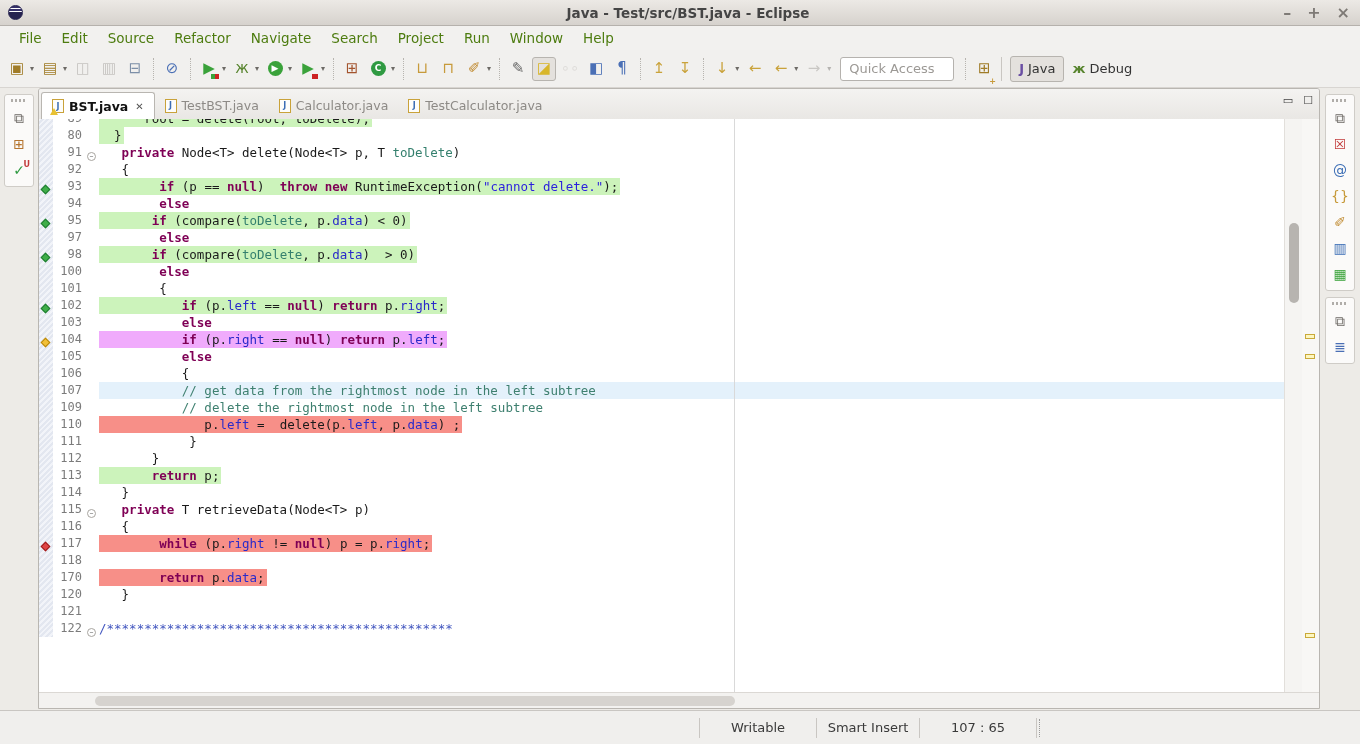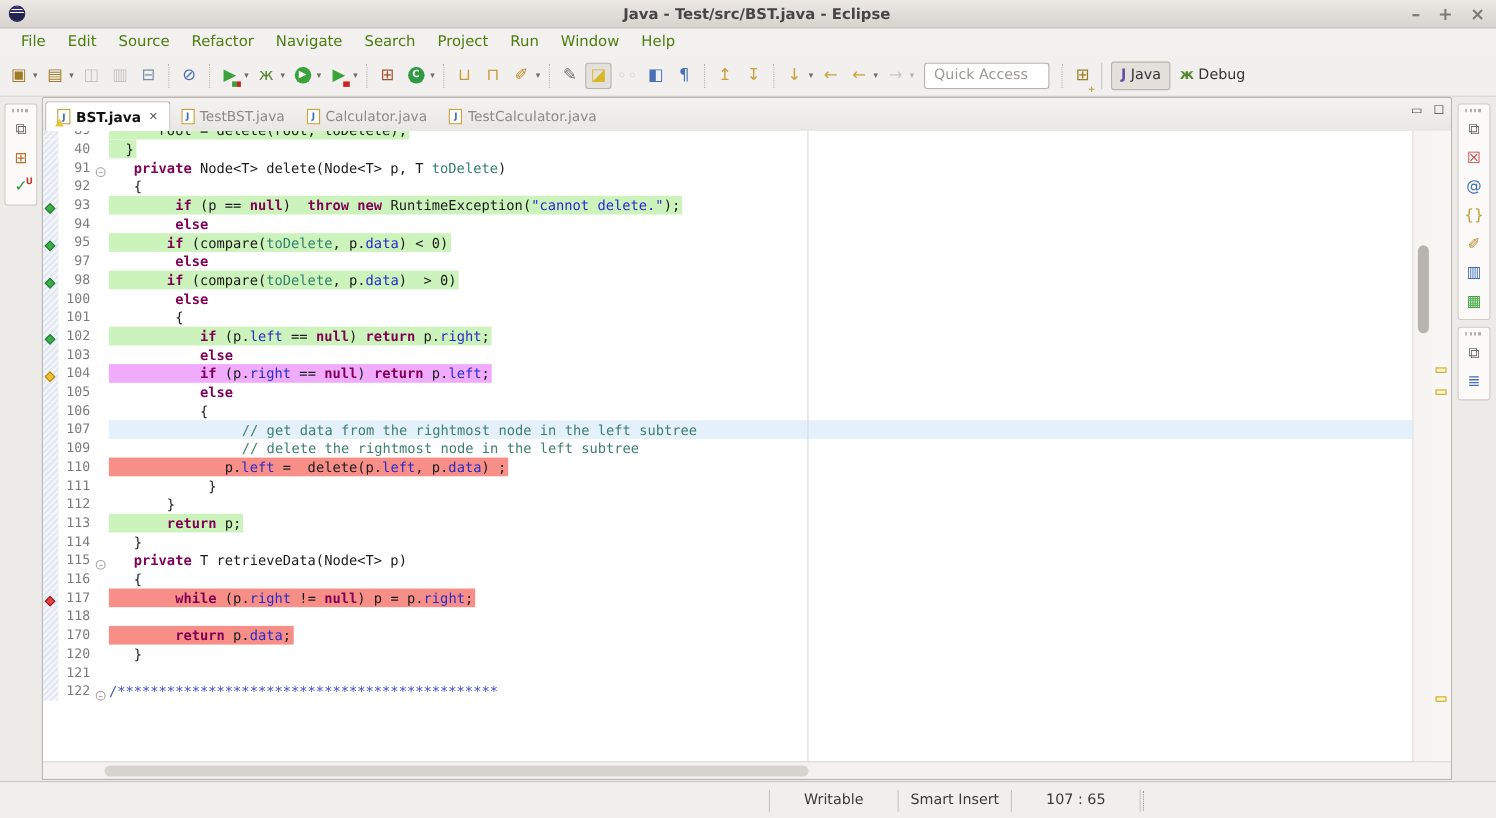--- a/index.html
+++ b/index.html
@@ -93,21 +93,21 @@
   .cc { flex:1; white-space:pre; font-family:"DejaVu Sans Mono",monospace; font-size:12.5px; line-height:17px; }
   .cl.cur .cc { background:#e4f1fb; }
   .hl { display:inline-block; padding-right:2px; }
   .cov-full { background:#ccf3bb; }
   .cov-partial { background:#f0abfc; }
   .cov-none { background:#f78f88; }
   .sg-d { color:#1a1a1a; }
   .sg-k { color:#7f0055; font-weight:bold; }
   .sg-f { color:#2a2ac9; }
   .sg-s { color:#2a1fdd; }
-  .sg-c { color:#3f8070;margin-left:38px; }
+  .sg-c { color:#3f8070; }
   .sg-j { color:#4155bf; }
   .sg-p { color:#35806e; }
   .print-margin { position:absolute; top:0; bottom:0; width:1px; background:#d9d9d9; pointer-events:none; }
 
   .scrollcol { position:absolute; right:0; top:0; bottom:0; width:35px; }
   .vtrack { position:absolute; left:0; top:0; bottom:0; width:18px; background:#f5f4f2; border-left:1px solid #e2dfdb; }
   .vthumb { position:absolute; left:4px; width:10px; border-radius:5px; background:#b7b4b0; }
   .ovr { position:absolute; right:0; top:0; bottom:0; width:17px; background:#f8f7f5; }
   .ovmark { position:absolute; left:3px; width:10px; height:5px; border:1px solid #c9a93a; background:#fdf6bf; }
 
@@ -316,21 +316,21 @@
     <div class="editor-body">
       <div class="lines">
           <div class="cl partial">
             <span class="rc"></span>
             <span class="nc">89</span>
             <span class="fc"></span>
             <span class="cc"><span class="hl cov-full"><span class="sg-d">      root = delete(root, toDelete);</span></span></span>
           </div>
           <div class="cl">
             <span class="rc"></span>
-            <span class="nc">40</span>
+            <span class="nc">80</span>
             <span class="fc"></span>
             <span class="cc"><span class="hl cov-full"><span class="sg-d">  }</span></span></span>
           </div>
           <div class="cl">
             <span class="rc"></span>
             <span class="nc">91</span>
             <span class="fc"><span class="fm">–</span></span>
             <span class="cc"><span class="hl"><span class="sg-d">   </span><span class="sg-k">private</span><span class="sg-d"> Node&lt;T&gt; delete(Node&lt;T&gt; p, T </span><span class="sg-p">toDelete</span><span class="sg-d">)</span></span></span>
           </div>
           <div class="cl">

